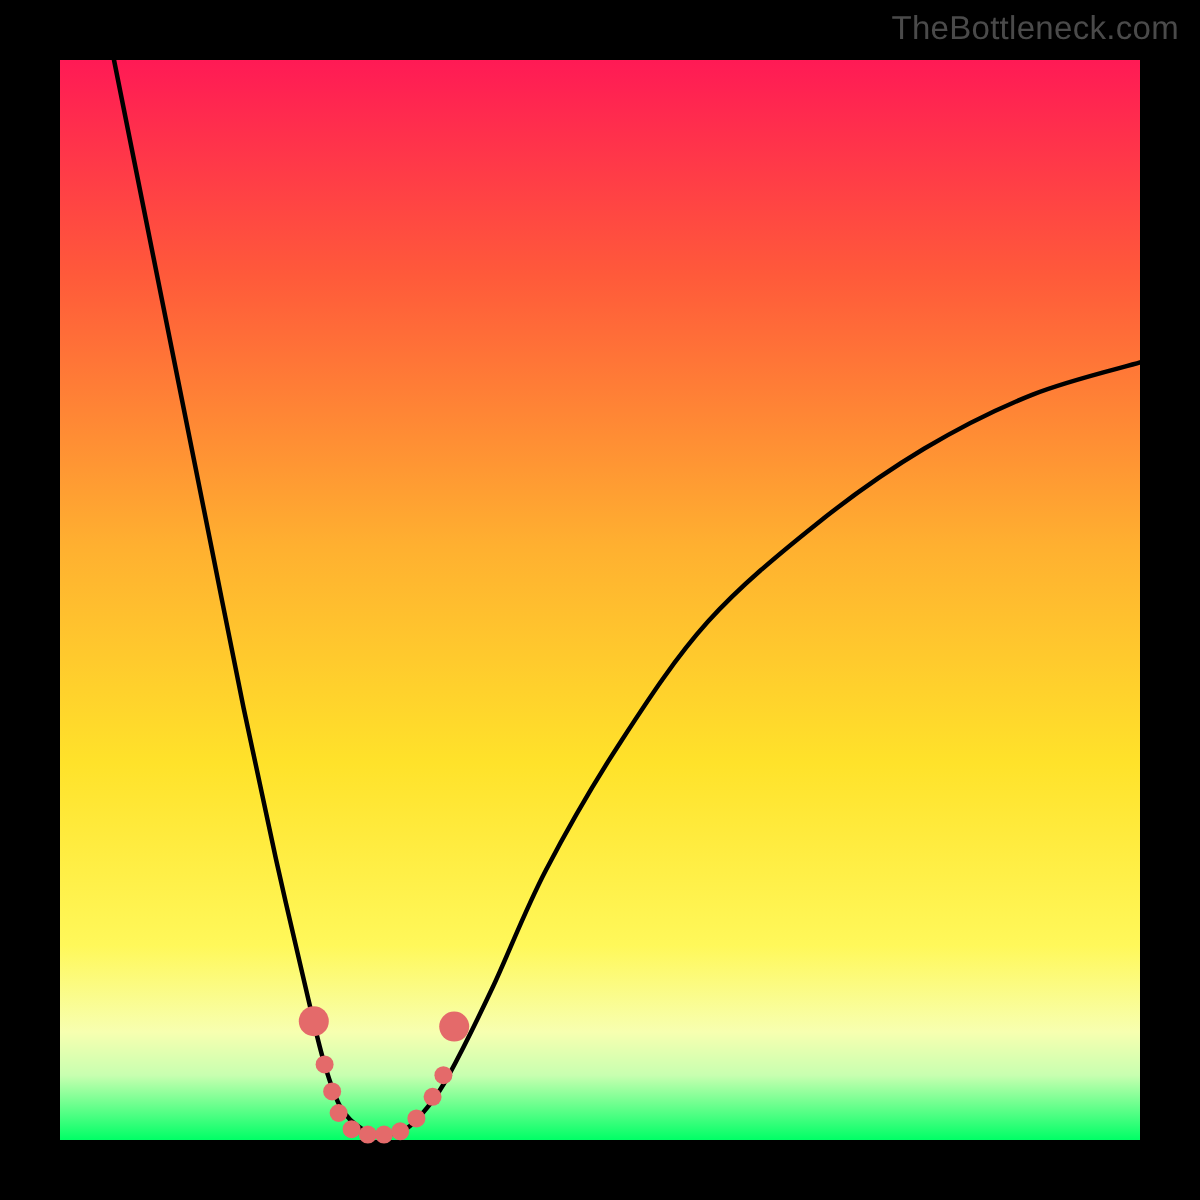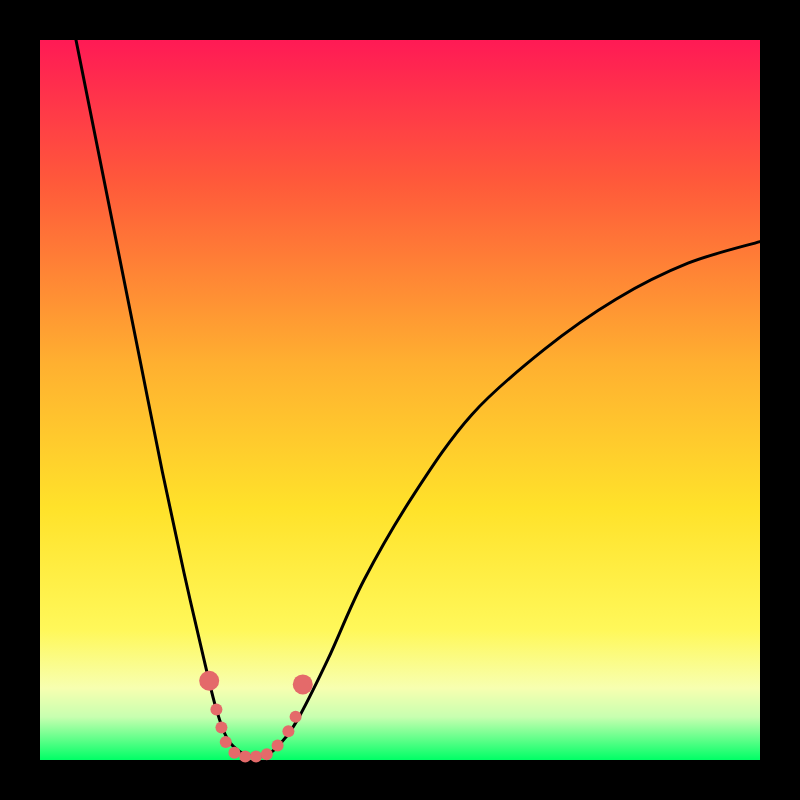--- a/index.html
+++ b/index.html
@@ -71,13 +71,14 @@
           <circle cx="205.20" cy="716.40" r="6" fill="#e46a6a"></circle>
           <circle cx="216.00" cy="716.40" r="6" fill="#e46a6a"></circle>
           <circle cx="226.80" cy="714.24" r="6" fill="#e46a6a"></circle>
           <circle cx="237.60" cy="705.60" r="6" fill="#e46a6a"></circle>
           <circle cx="248.40" cy="691.20" r="6" fill="#e46a6a"></circle>
           <circle cx="255.60" cy="676.80" r="6" fill="#e46a6a"></circle>
           <circle cx="262.80" cy="644.40" r="10" fill="#e46a6a"></circle>
         </g>
     </svg>
   </div>
+  <div class="watermark">TheBottleneck.com</div>
 </div>
 
 </body></html>

